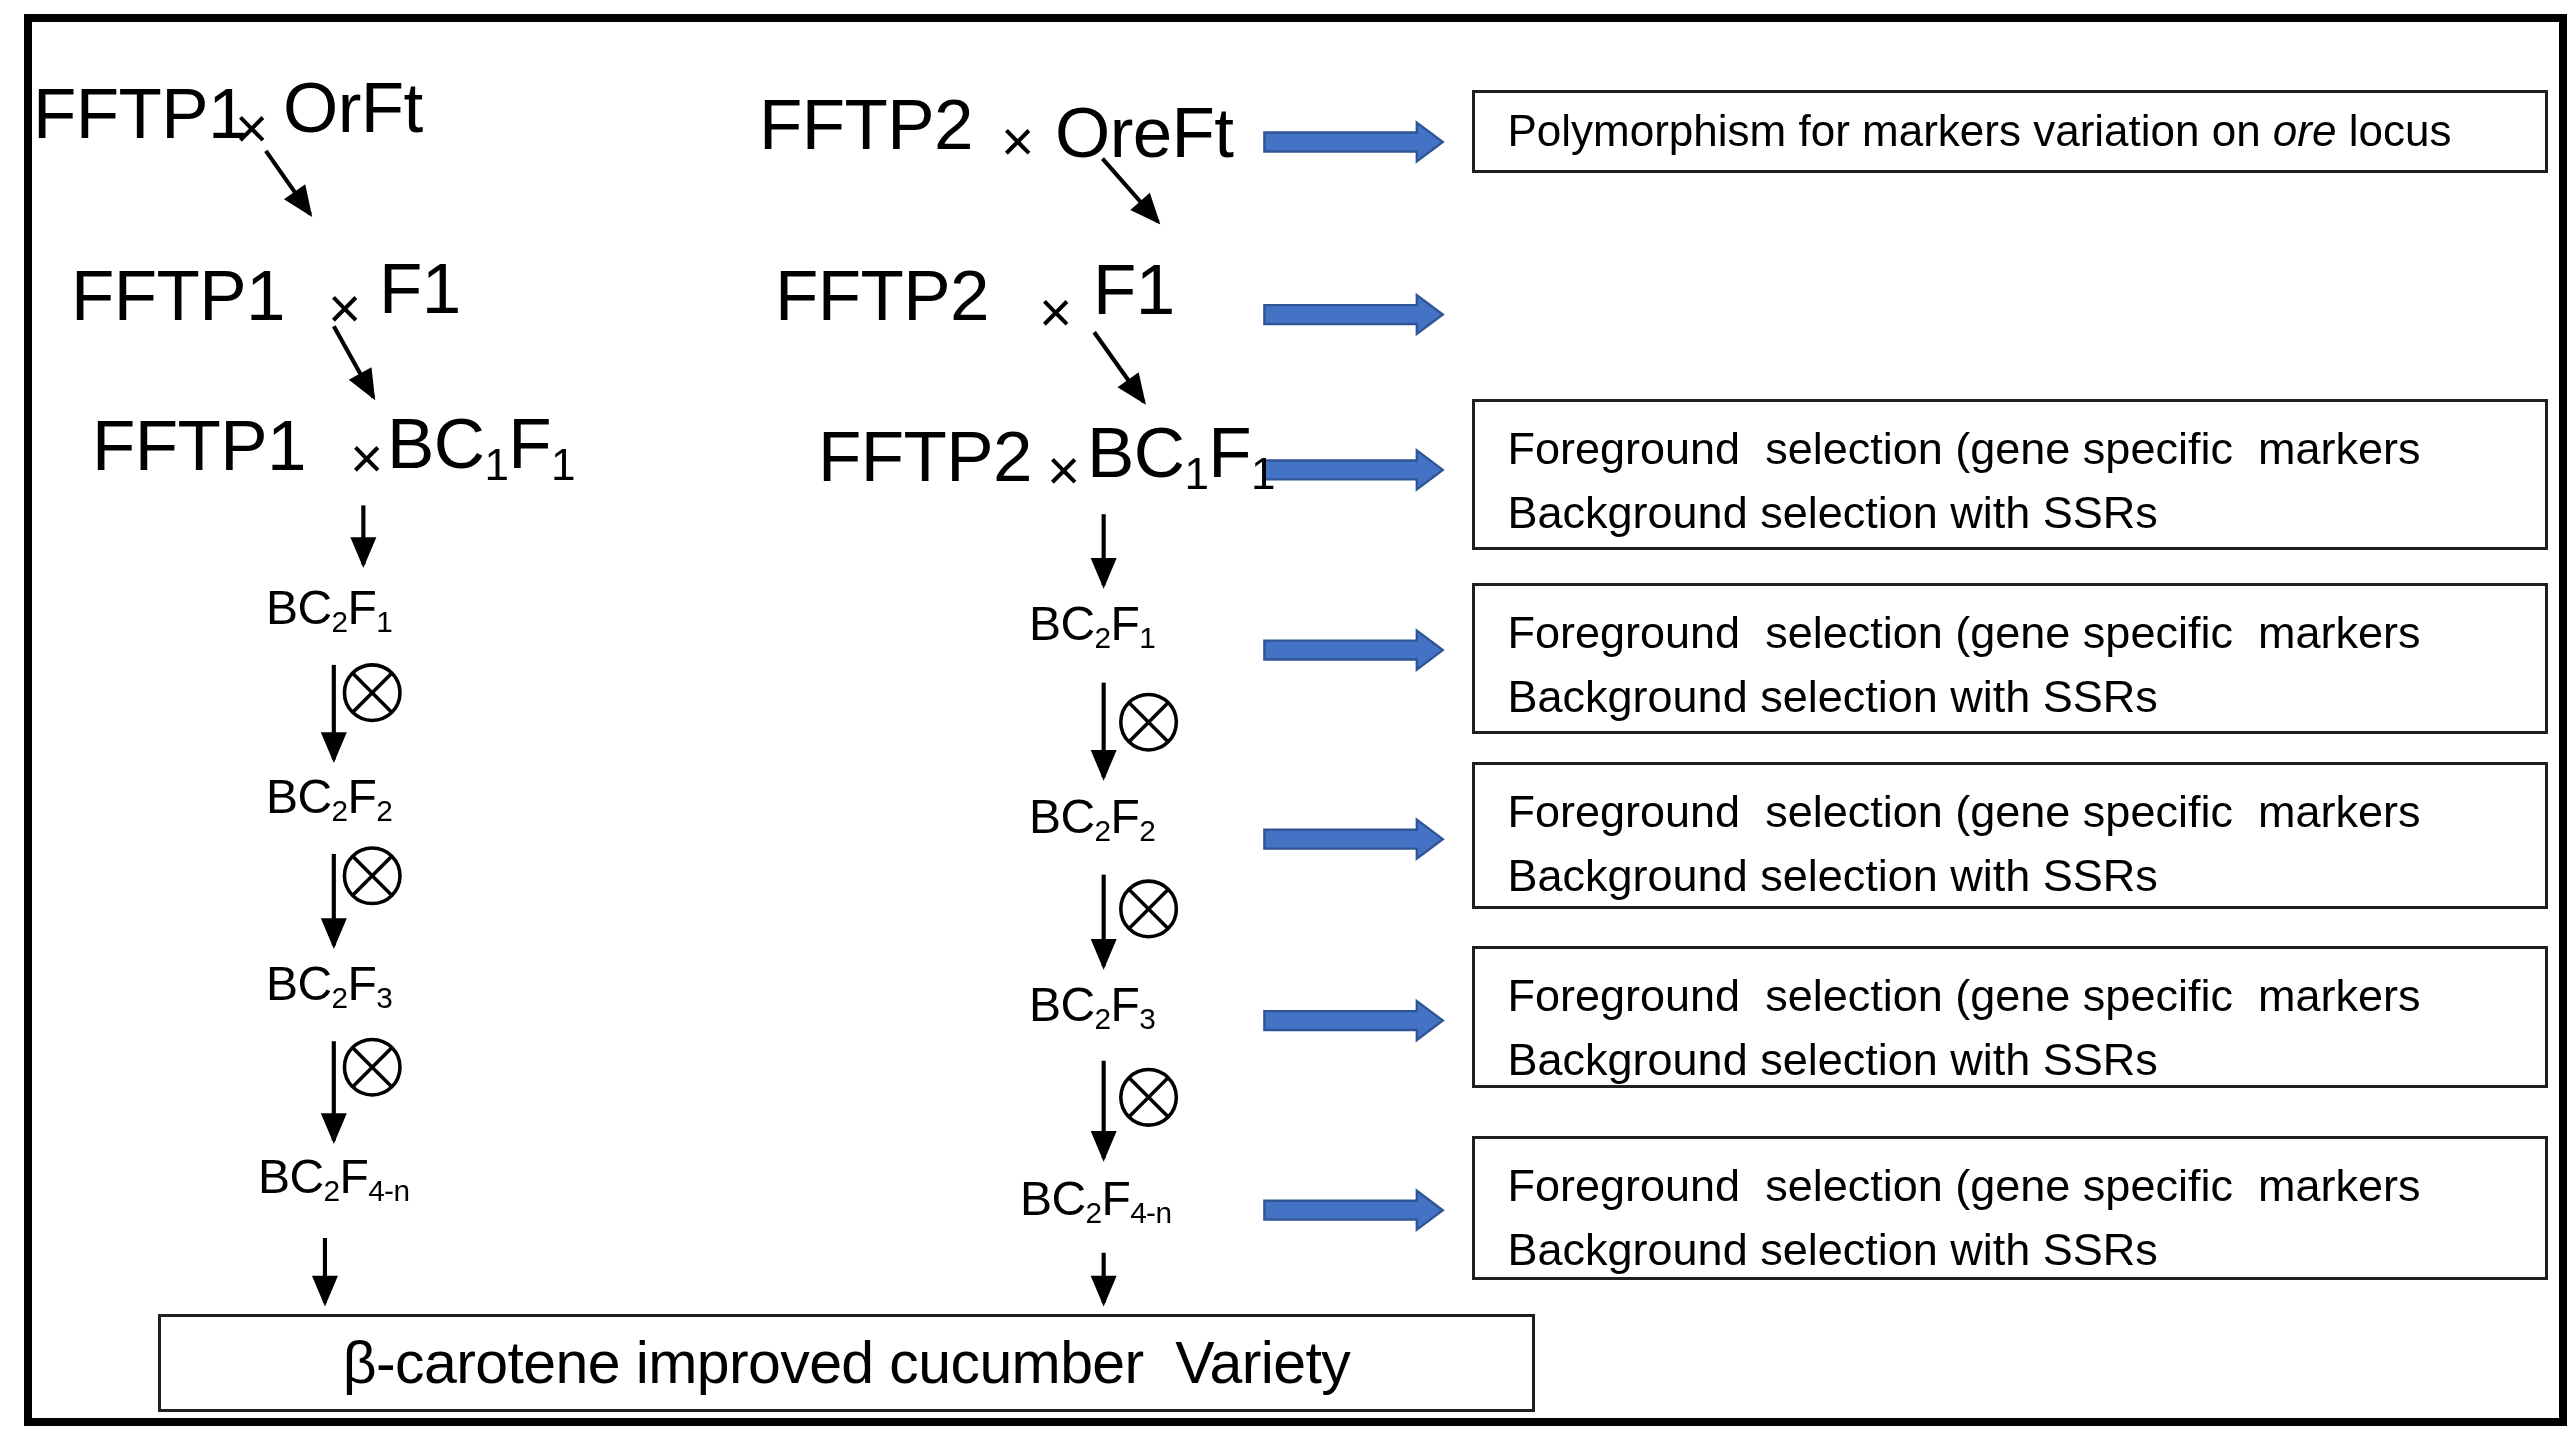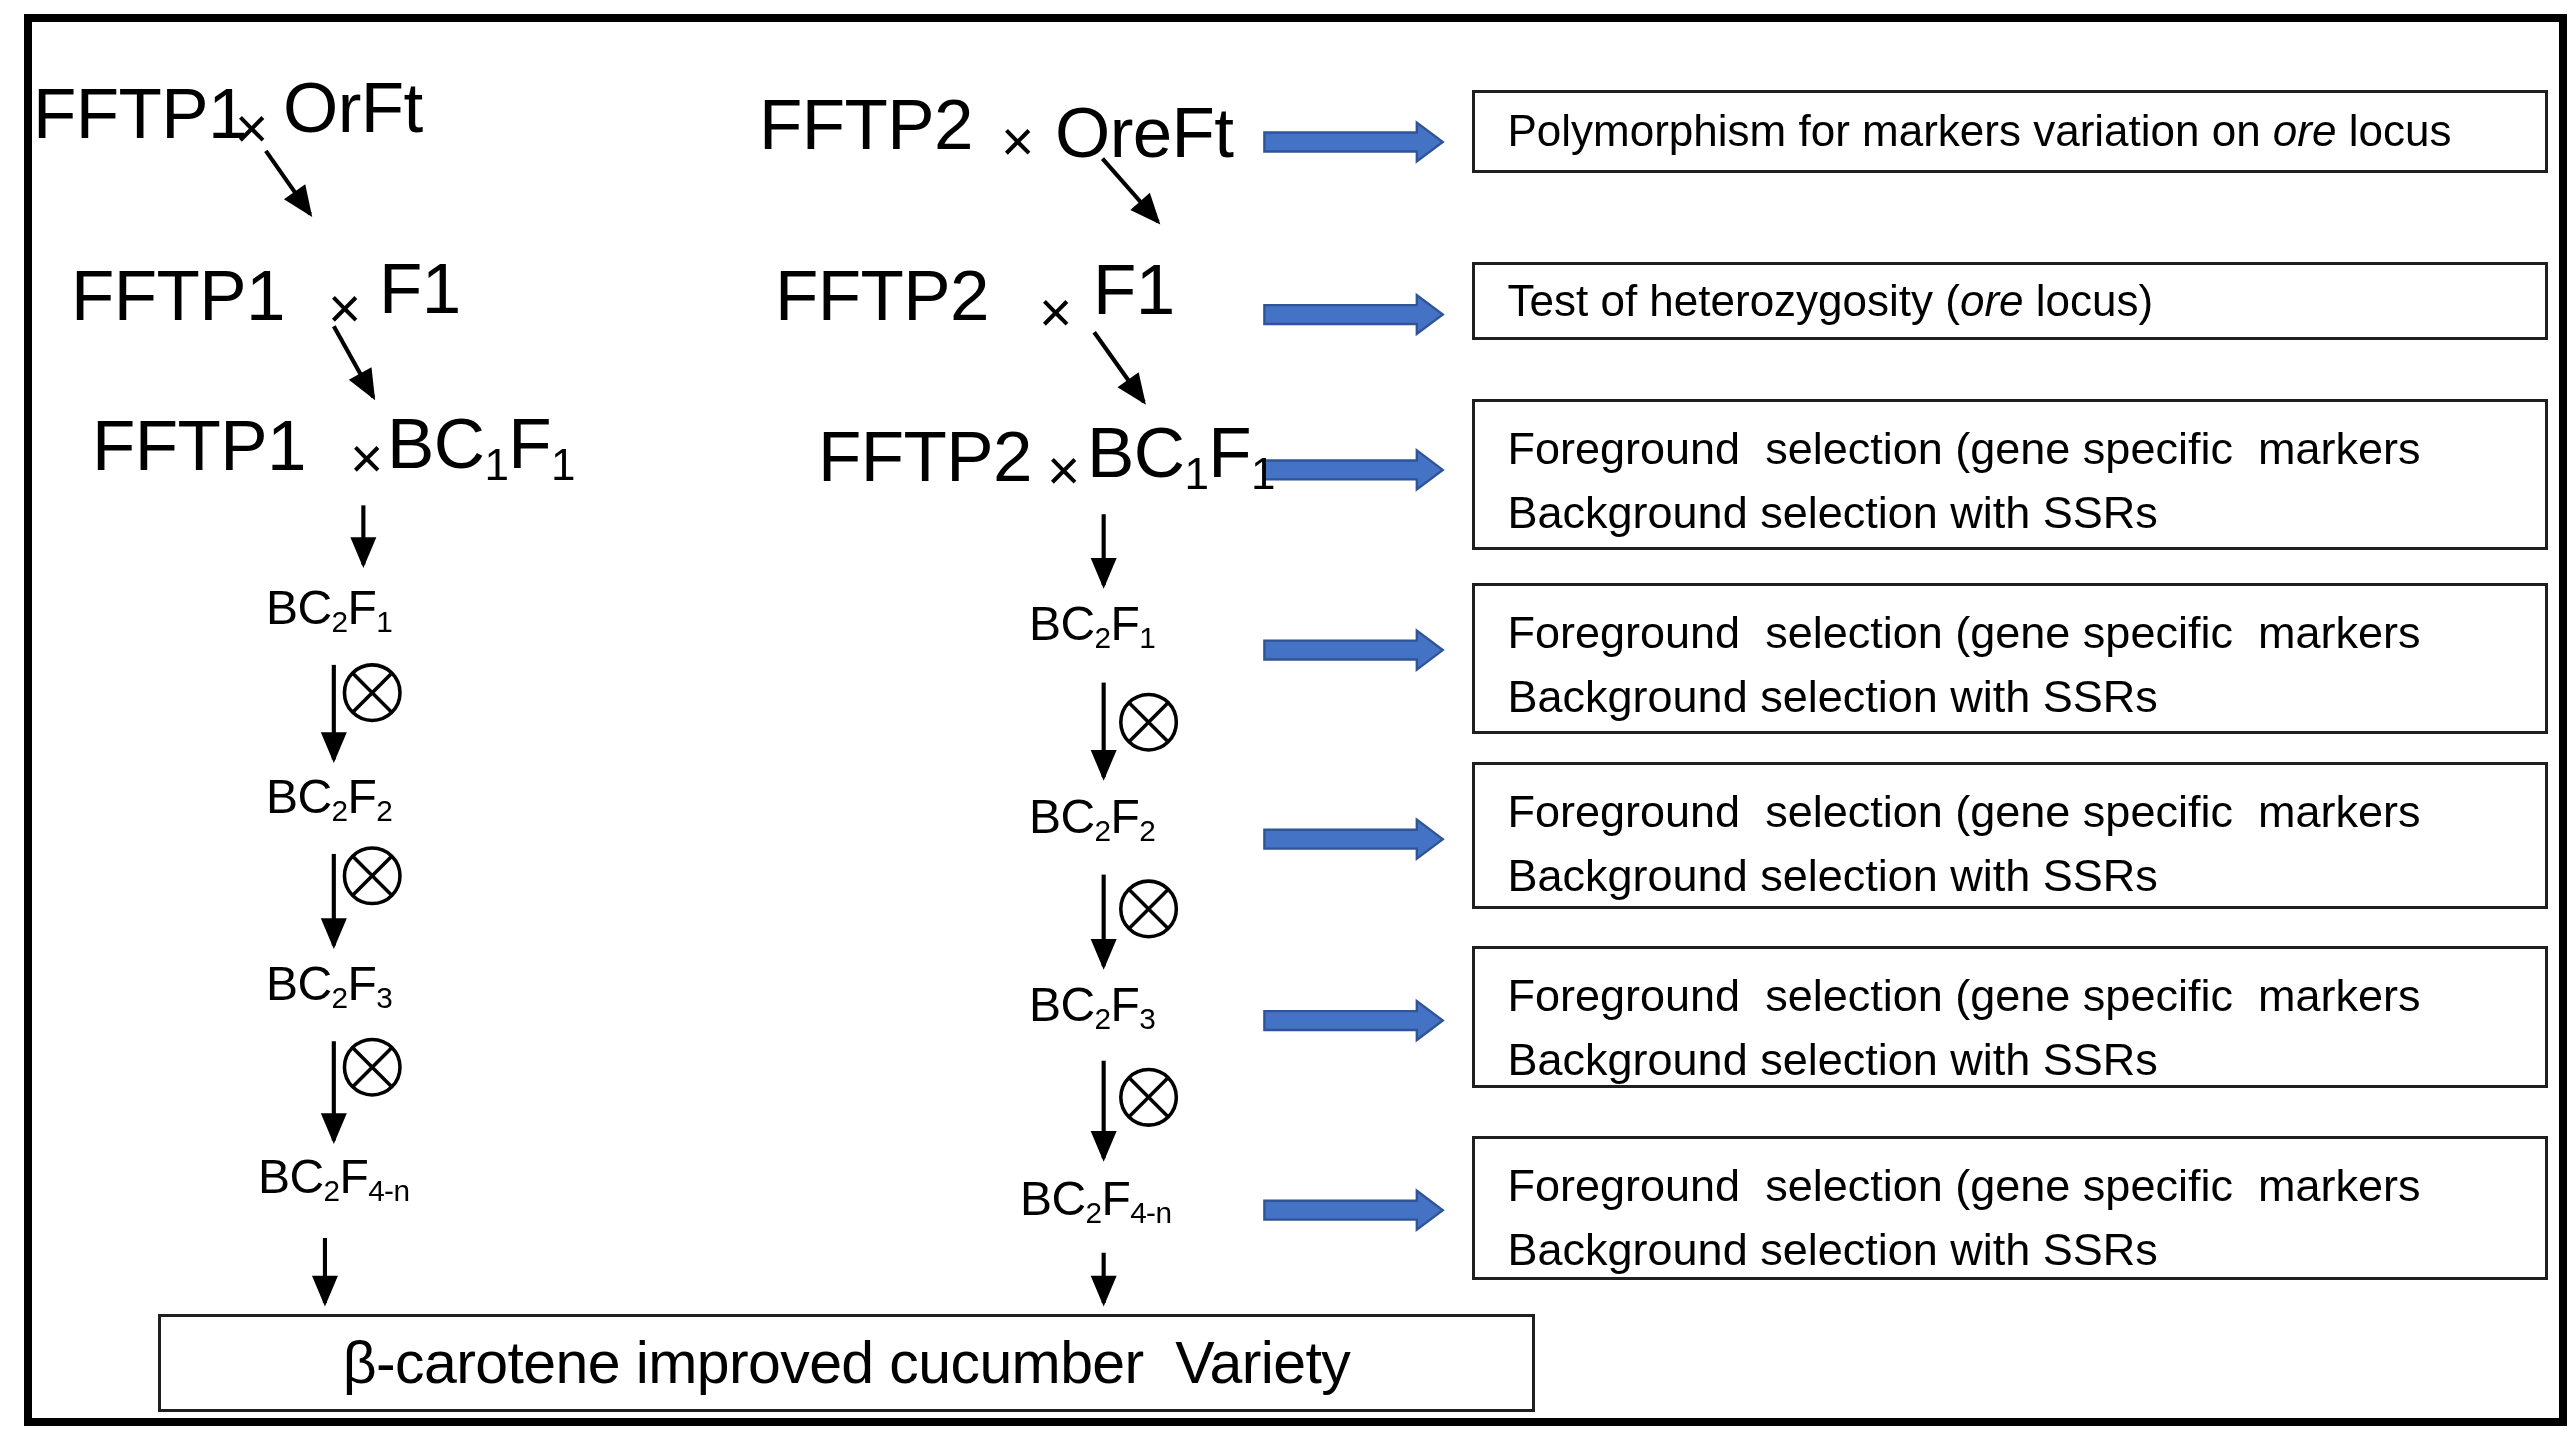--- a/index.html
+++ b/index.html
@@ -147,25 +147,20 @@
   <div class="gen" style="left:1029px;top:600px"><span>BC</span><sub>2</sub><span>F</span><sub>1</sub></div>
   <div class="gen" style="left:1029px;top:793px"><span>BC</span><sub>2</sub><span>F</span><sub>2</sub></div>
   <div class="gen" style="left:1029px;top:981px"><span>BC</span><sub>2</sub><span>F</span><sub>3</sub></div>
   <div class="gen" style="left:1020px;top:1175px"><span>BC</span><sub>2</sub><span>F</span><sub>4-n</sub></div>
 
   <div class="ann-box ann-center" style="top:90px;height:83px">
       <div>
         <div class="ann-line"><span>Polymorphism for markers variation on </span><span class="it">ore</span><span> locus</span></div>
       </div>
     </div>
-  <div class="ann-box ann-center" style="top:262px;height:78px">
-      <div>
-        <div class="ann-line"><span>Test of heterozygosity (</span><span class="it">ore</span><span> locus)</span></div>
-      </div>
-    </div>
   <div class="ann-box ann-pad" style="top:399px;height:151px">
       <div>
         <div class="ann-line"><span>Foreground  selection (gene specific  markers</span></div>
         <div class="ann-line"><span>Background selection with SSRs</span></div>
       </div>
     </div>
   <div class="ann-box ann-pad" style="top:583px;height:151px">
       <div>
         <div class="ann-line"><span>Foreground  selection (gene specific  markers</span></div>
         <div class="ann-line"><span>Background selection with SSRs</span></div>

